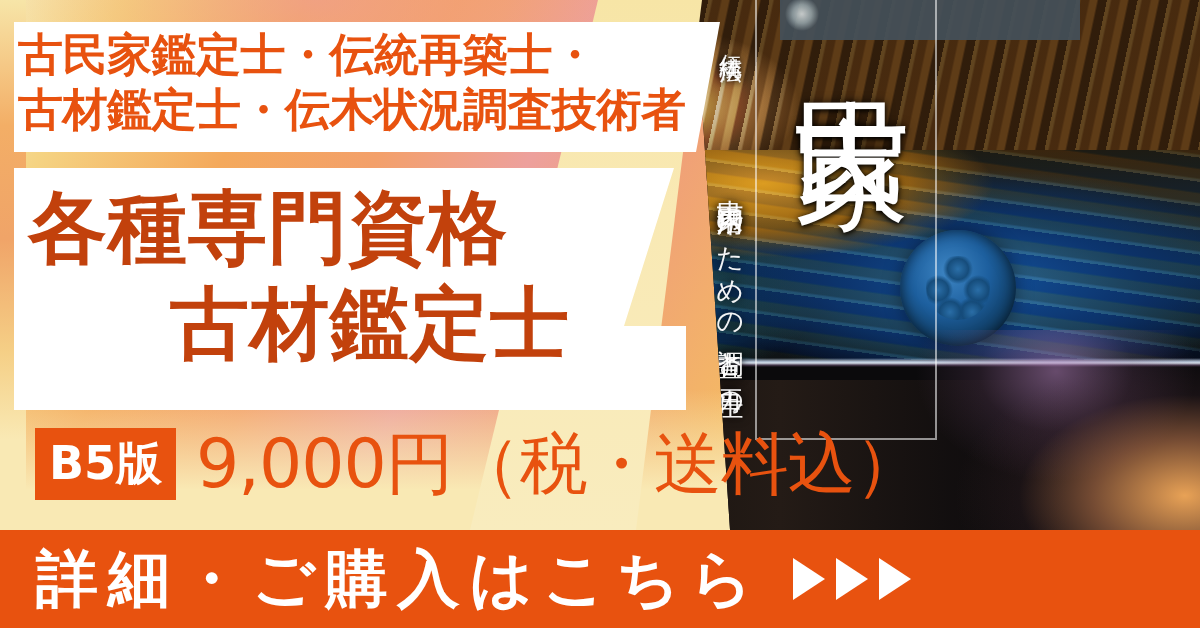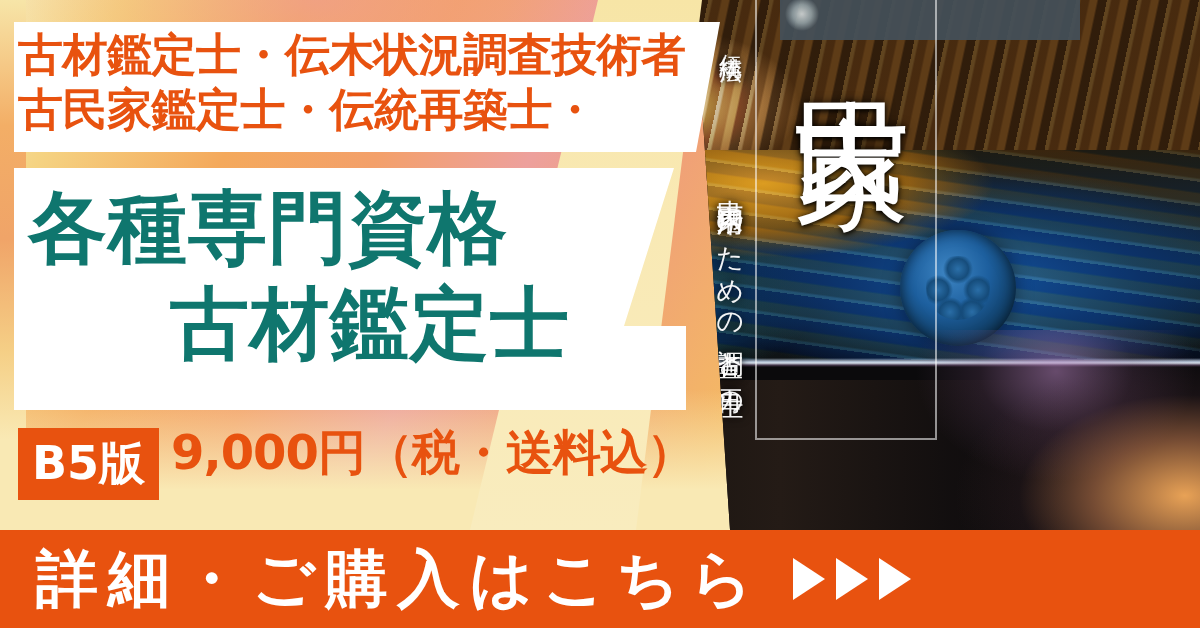--- a/index.html
+++ b/index.html
@@ -252,56 +252,55 @@
     letter-spacing: -0.5px;
     white-space: nowrap;
   }
   .heading-top .line { display: block; }
 
   .heading-main {
     position: absolute;
     left: 18px;
     top: 180px;
     width: 680px;
-    color: #0f766e;
+    color: #c2410c;
     font-size: 79px;
     font-weight: bold;
     line-height: 1.22;
     letter-spacing: 1px;
     white-space: nowrap;
   }
   .heading-main .l1 { display: block; padding-left: 10px; }
   .heading-main .l2 { display: block; padding-left: 152px; }
 
   
   .price-row {
     position: absolute;
-    left: 18px;
+    left: 35px;
     top: 428px;
     display: flex;
-    align-items: flex-start;
+    align-items: center;
   }
   .badge {
     background: #e8520f;
     color: #ffffff;
     font-size: 46px;
     font-weight: bold;
     line-height: 1;
     padding: 12px 14px 14px 14px;
     letter-spacing: 0px;
     white-space: nowrap;
   }
   .price-text {
-    margin-left: 12px;
+    margin-left: 20px;
     color: #e8520f;
-    font-size: 48px;
+    font-size: 68px;
     line-height: 1;
     letter-spacing: -1px;
     white-space: nowrap;
-    font-weight: bold;
   }
 
   
   .cta {
     position: absolute;
     left: 0;
     top: 530px;
     width: 1200px;
     height: 98px;
     background: #e8520f;
@@ -353,22 +352,22 @@
       <div class="ph-sub2">古民家活用のための調査と再生の</div>
     </div>
   </div>
 
   <div class="wedge"></div>
 
   <div class="panel-top"></div>
   <div class="panel-mid"></div>
 
   <div class="heading-top">
+    <span class="line">古民家鑑定士・伝統再築士・</span>
     <span class="line">古材鑑定士・伝木状況調査技術者</span>
-    <span class="line">古民家鑑定士・伝統再築士・</span>
   </div>
 
   <div class="heading-main">
     <span class="l1">各種専門資格</span>
     <span class="l2">古材鑑定士</span>
   </div>
 
   <div class="price-row">
     <span class="badge">B5版</span>
     <span class="price-text">9,000円（税・送料込）</span>

